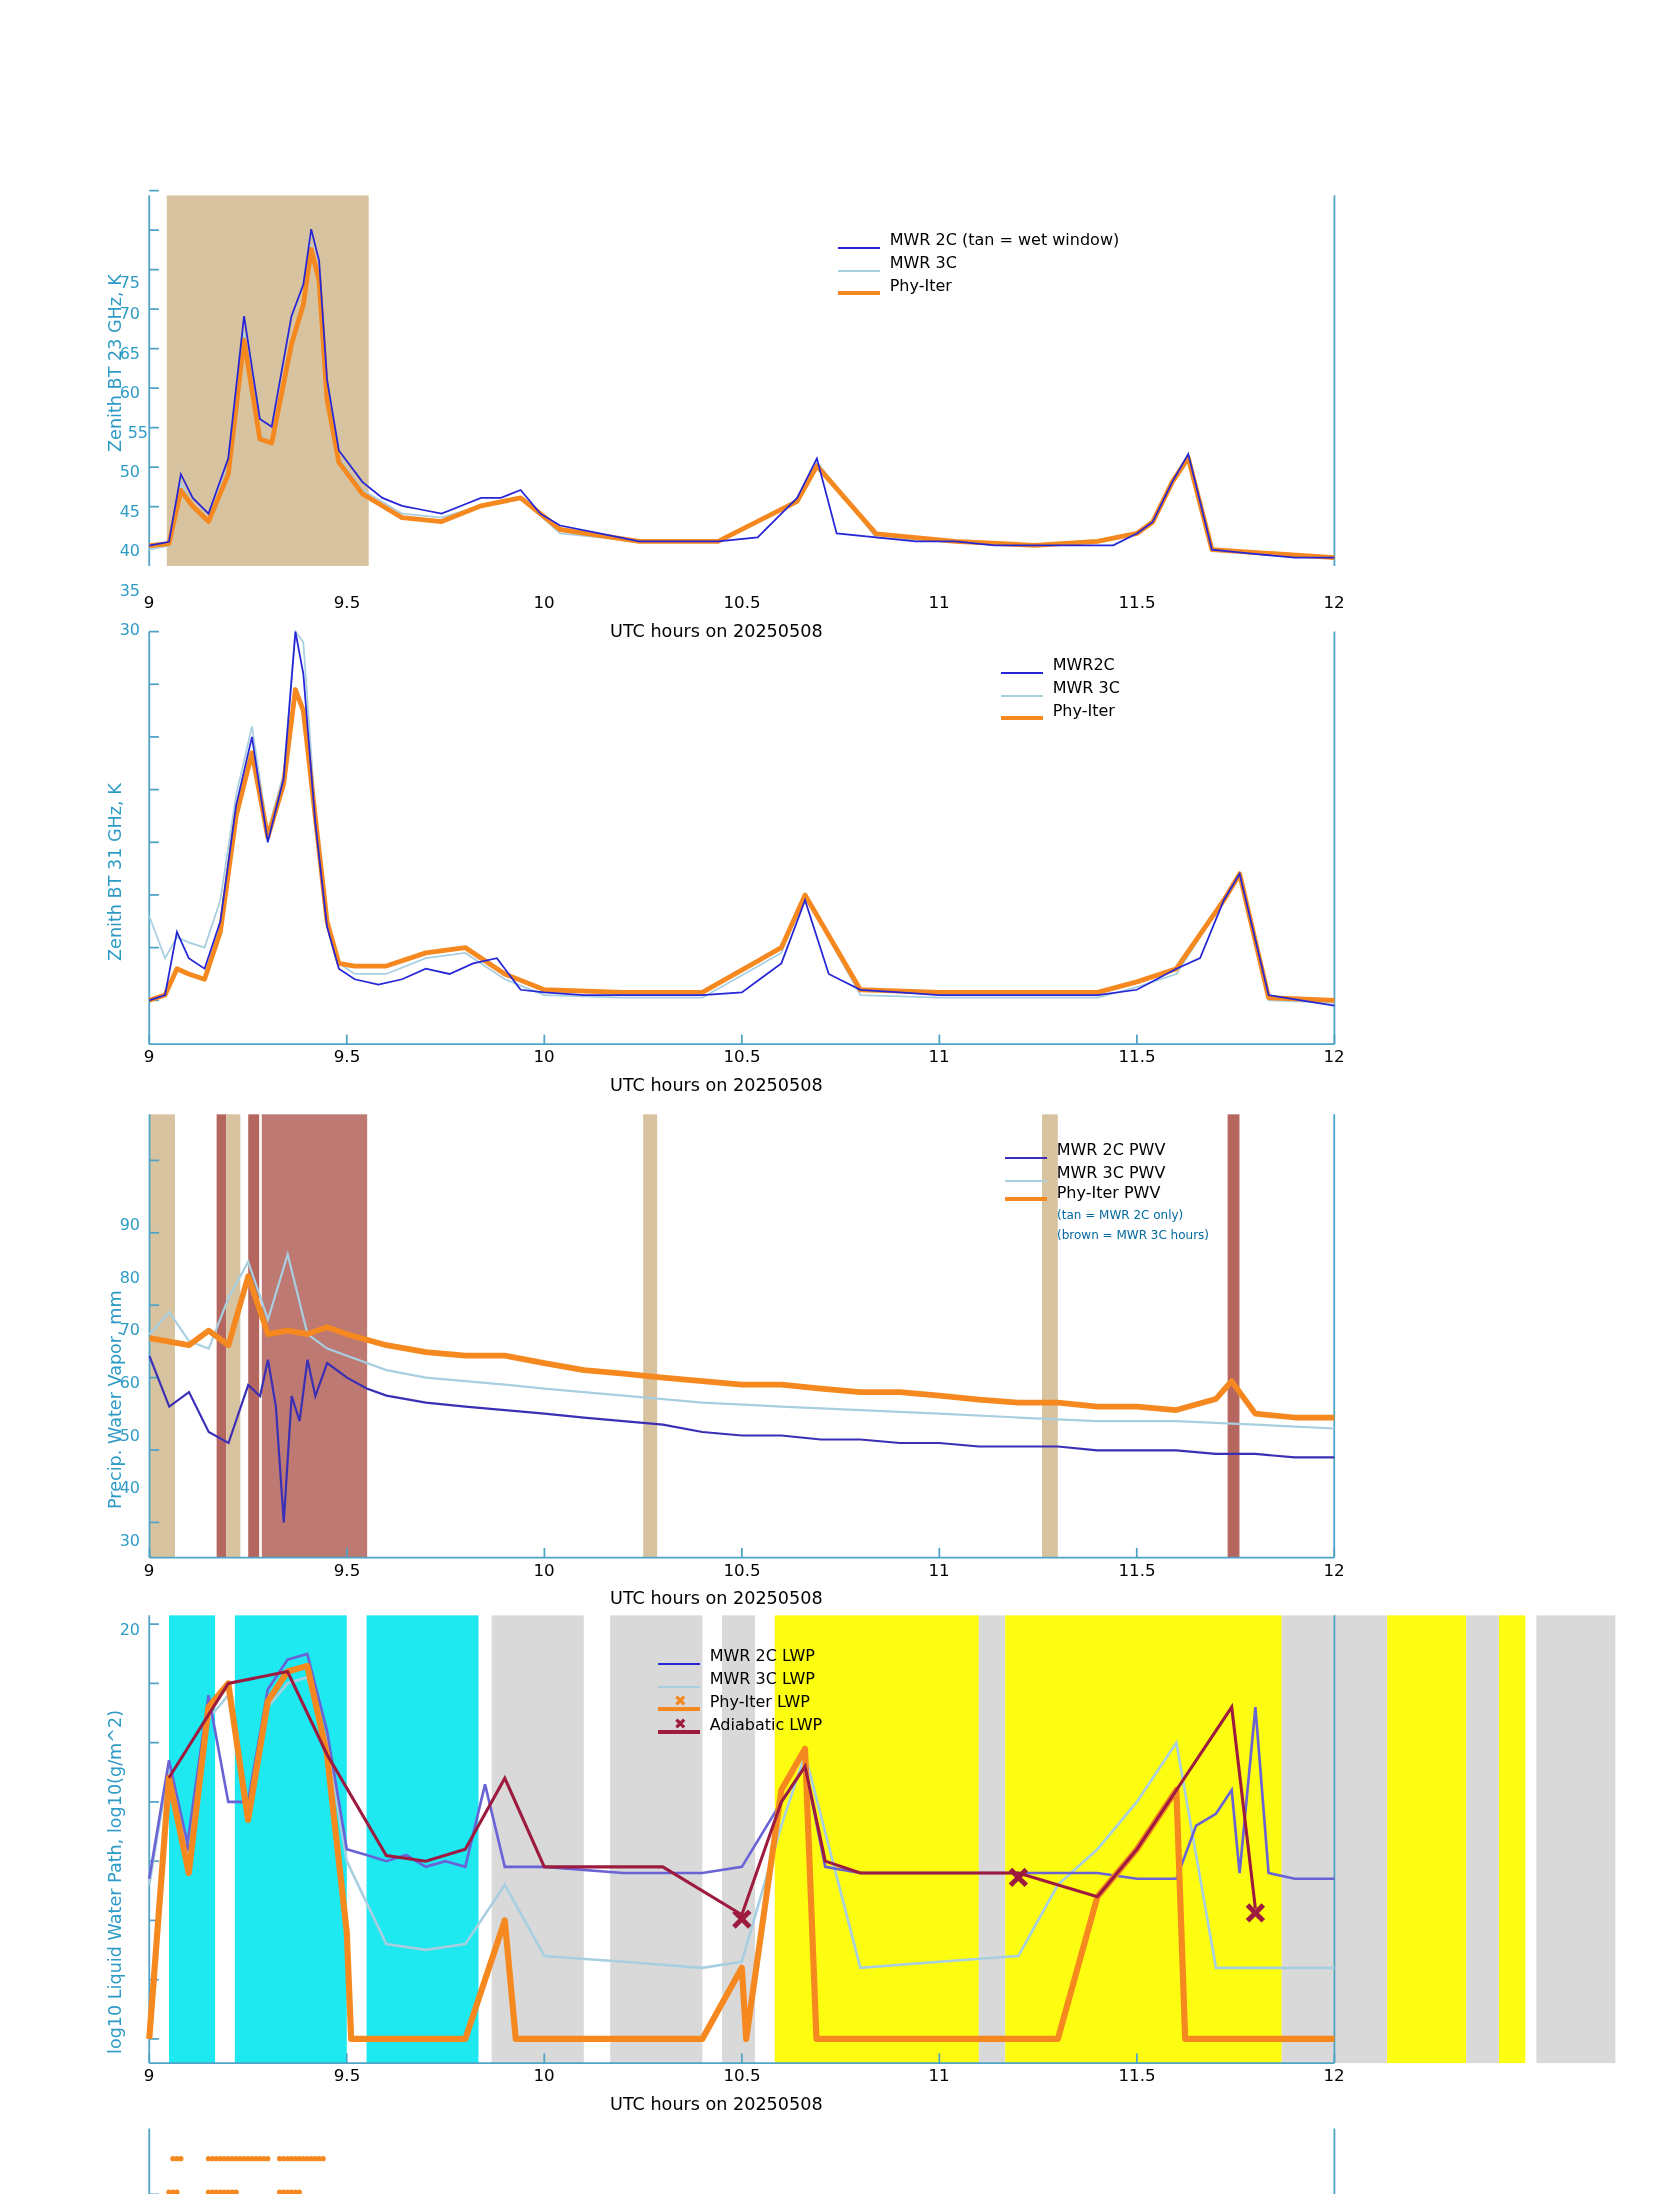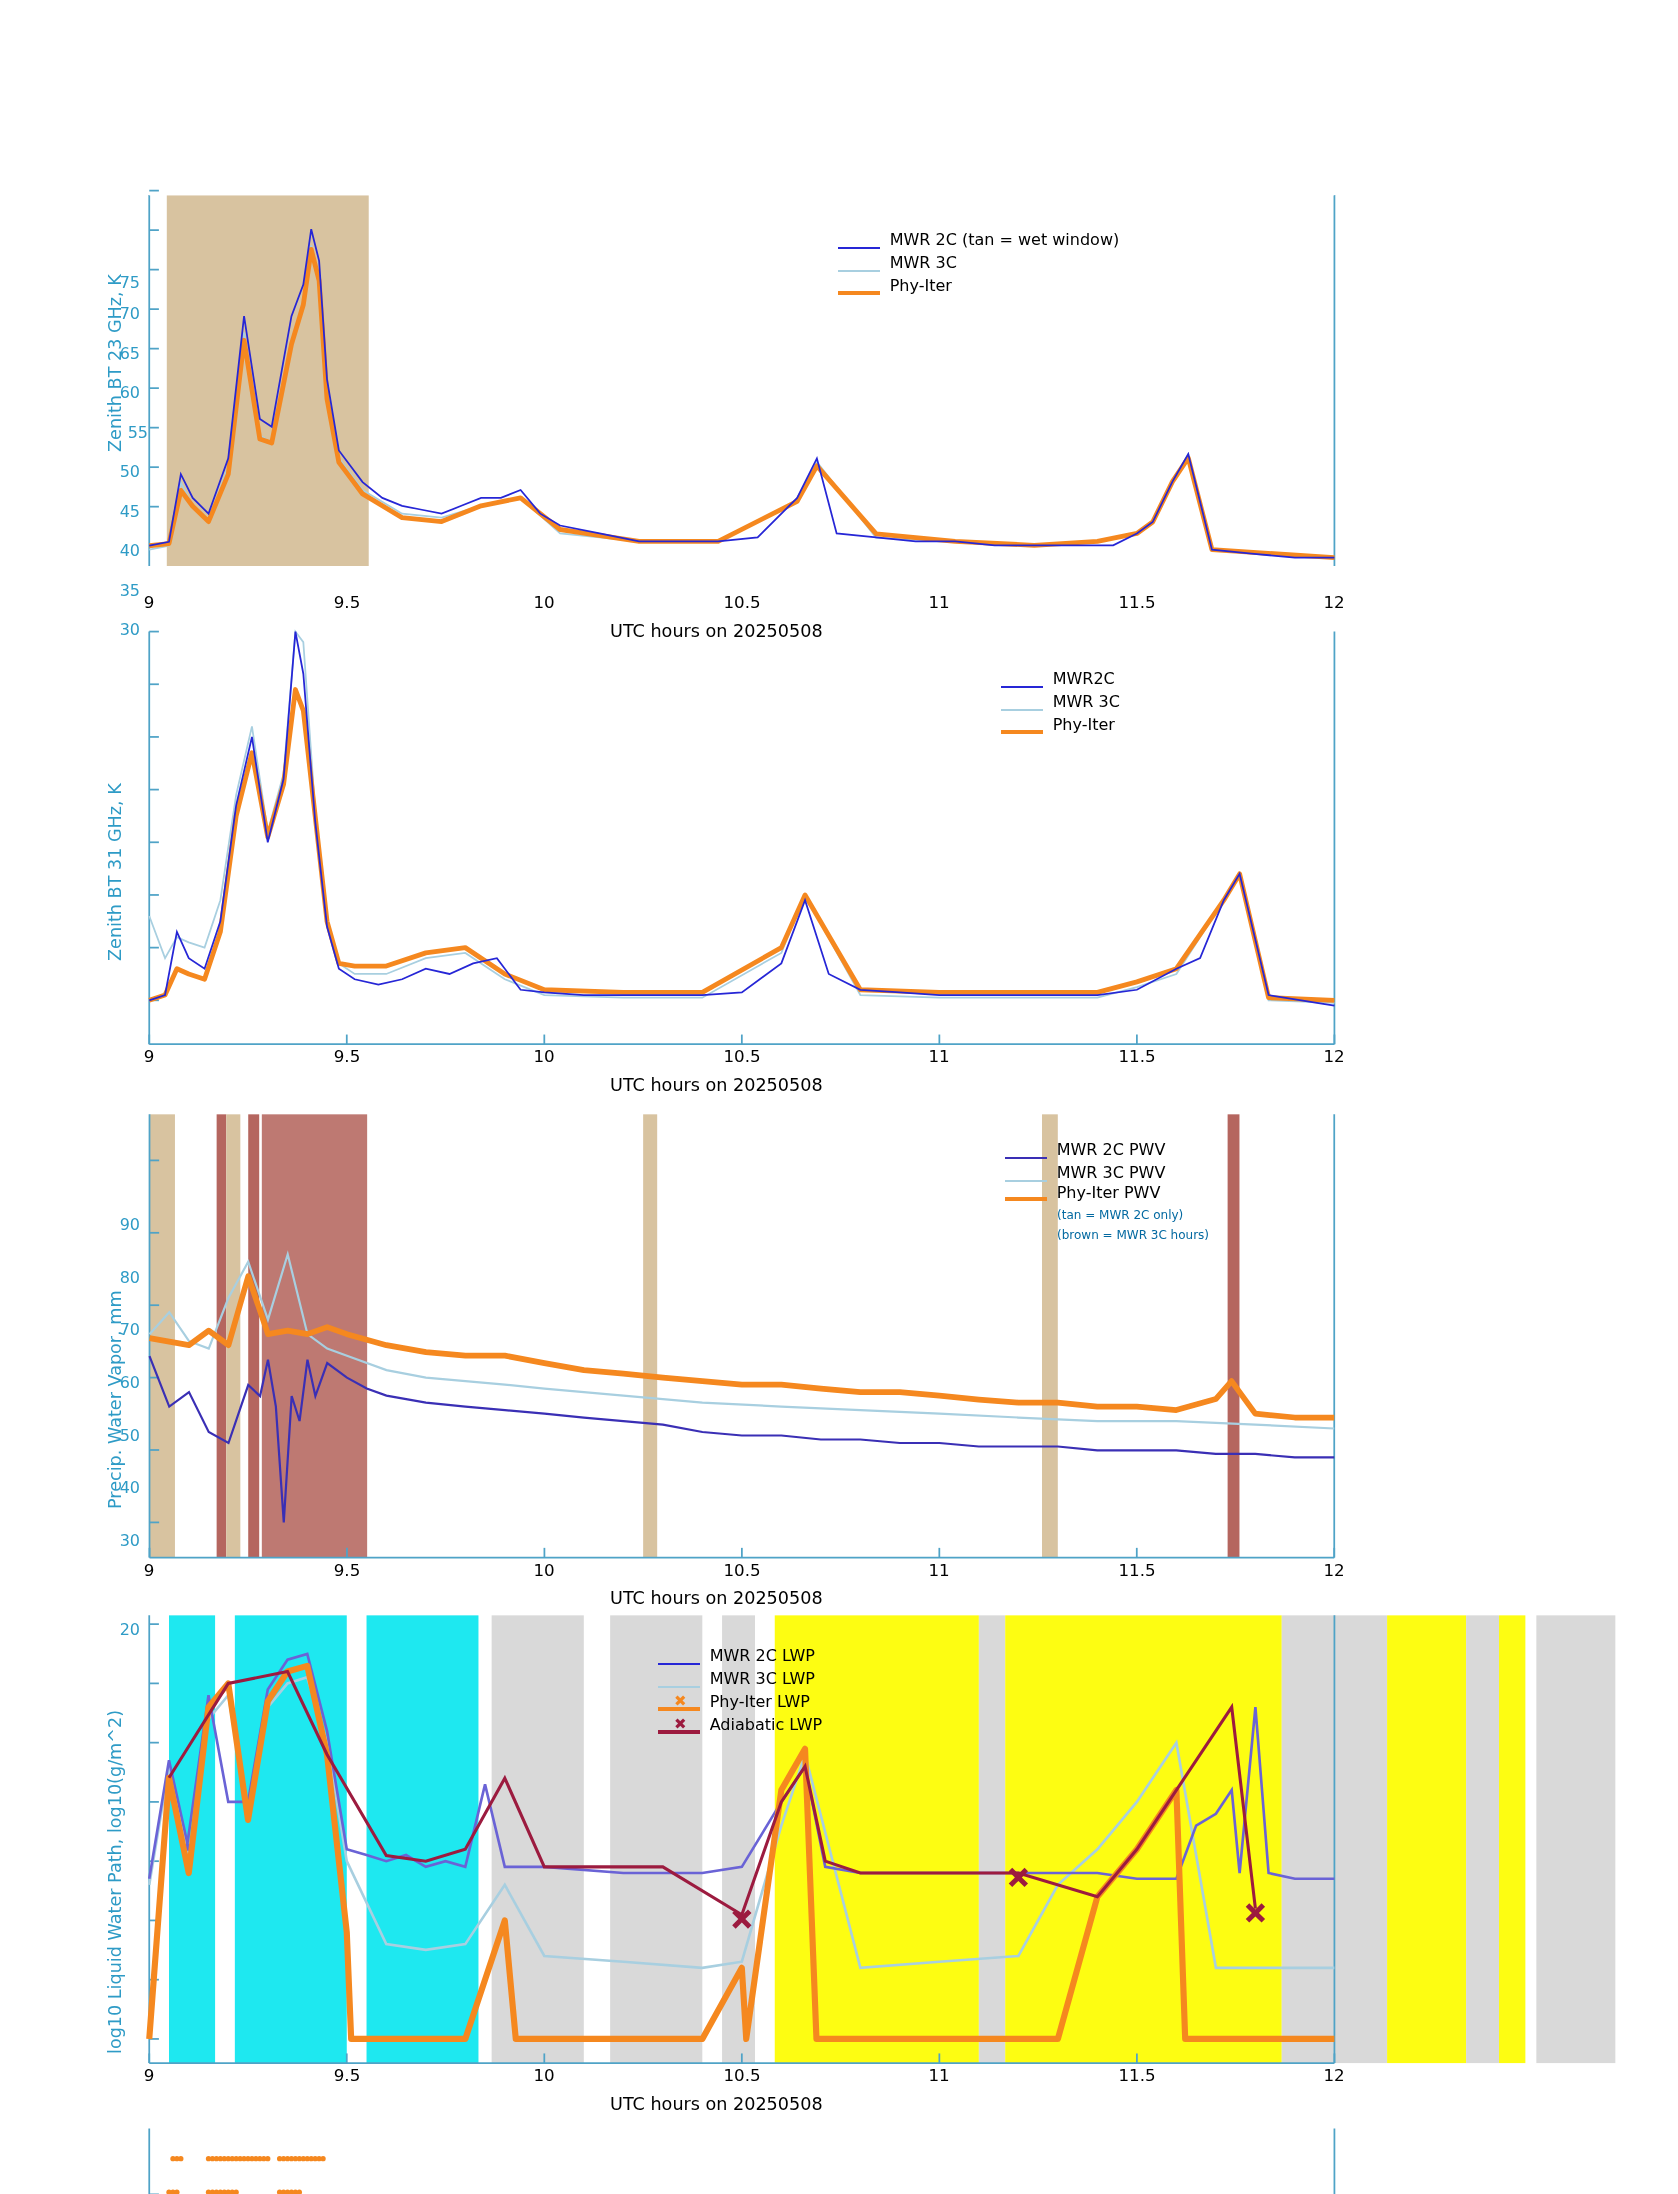--- a/index.html
+++ b/index.html
@@ -142,21 +142,21 @@
     <div class="tick-y" style="left:101px;top:685px;width:39px;">80</div>
     <div class="tick-y" style="left:101px;top:632px;width:39px;">90</div>
     <div class="tick-x" style="left:149px;top:454px;">9</div>
     <div class="tick-x" style="left:347px;top:454px;">9.5</div>
     <div class="tick-x" style="left:544px;top:454px;">10</div>
     <div class="tick-x" style="left:742px;top:454px;">10.5</div>
     <div class="tick-x" style="left:939px;top:454px;">11</div>
     <div class="tick-x" style="left:1137px;top:454px;">11.5</div>
     <div class="tick-x" style="left:1334px;top:454px;">12</div>
     <div class="xlabel" style="left:610px;top:483px;">UTC hours on 20250508</div>
-    <div class="legend" style="left:1001px;top:73px;">
+    <div class="legend" style="left:1001px;top:59px;">
       <div class="legend-row">
         <span class="legend-swatch" style="border-top-color:#2626d6;"></span>
         <span class="legend-label">MWR2C</span>
       </div>
       <div class="legend-row">
         <span class="legend-swatch" style="border-top-color:#a8cfe0;"></span>
         <span class="legend-label">MWR 3C</span>
       </div>
       <div class="legend-row">
         <span class="legend-swatch thick" style="border-top-color:#f5881f;"></span>

